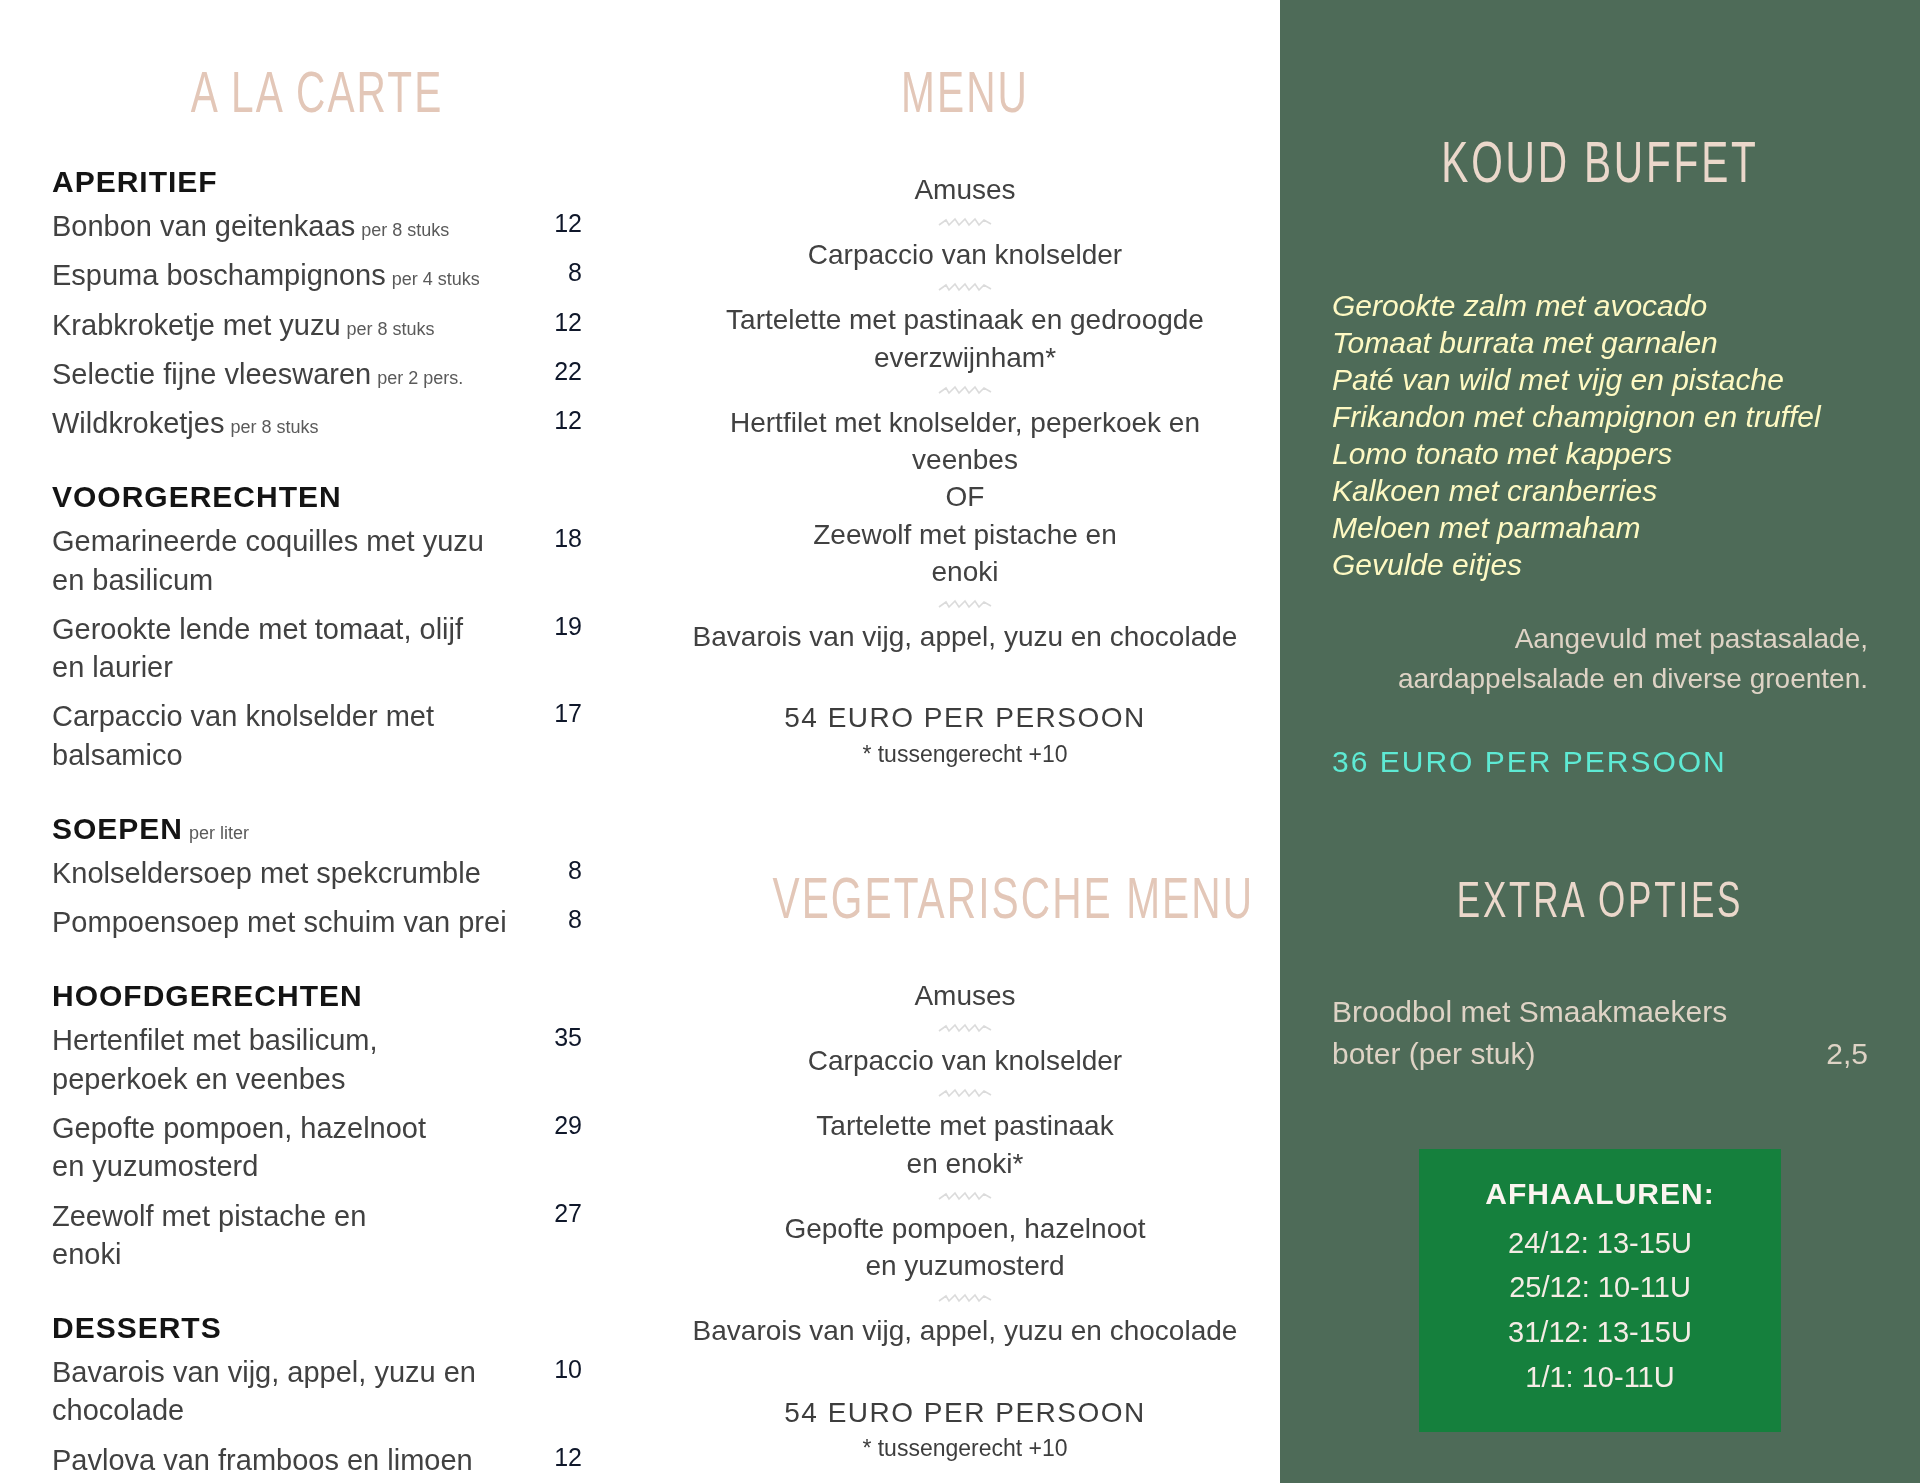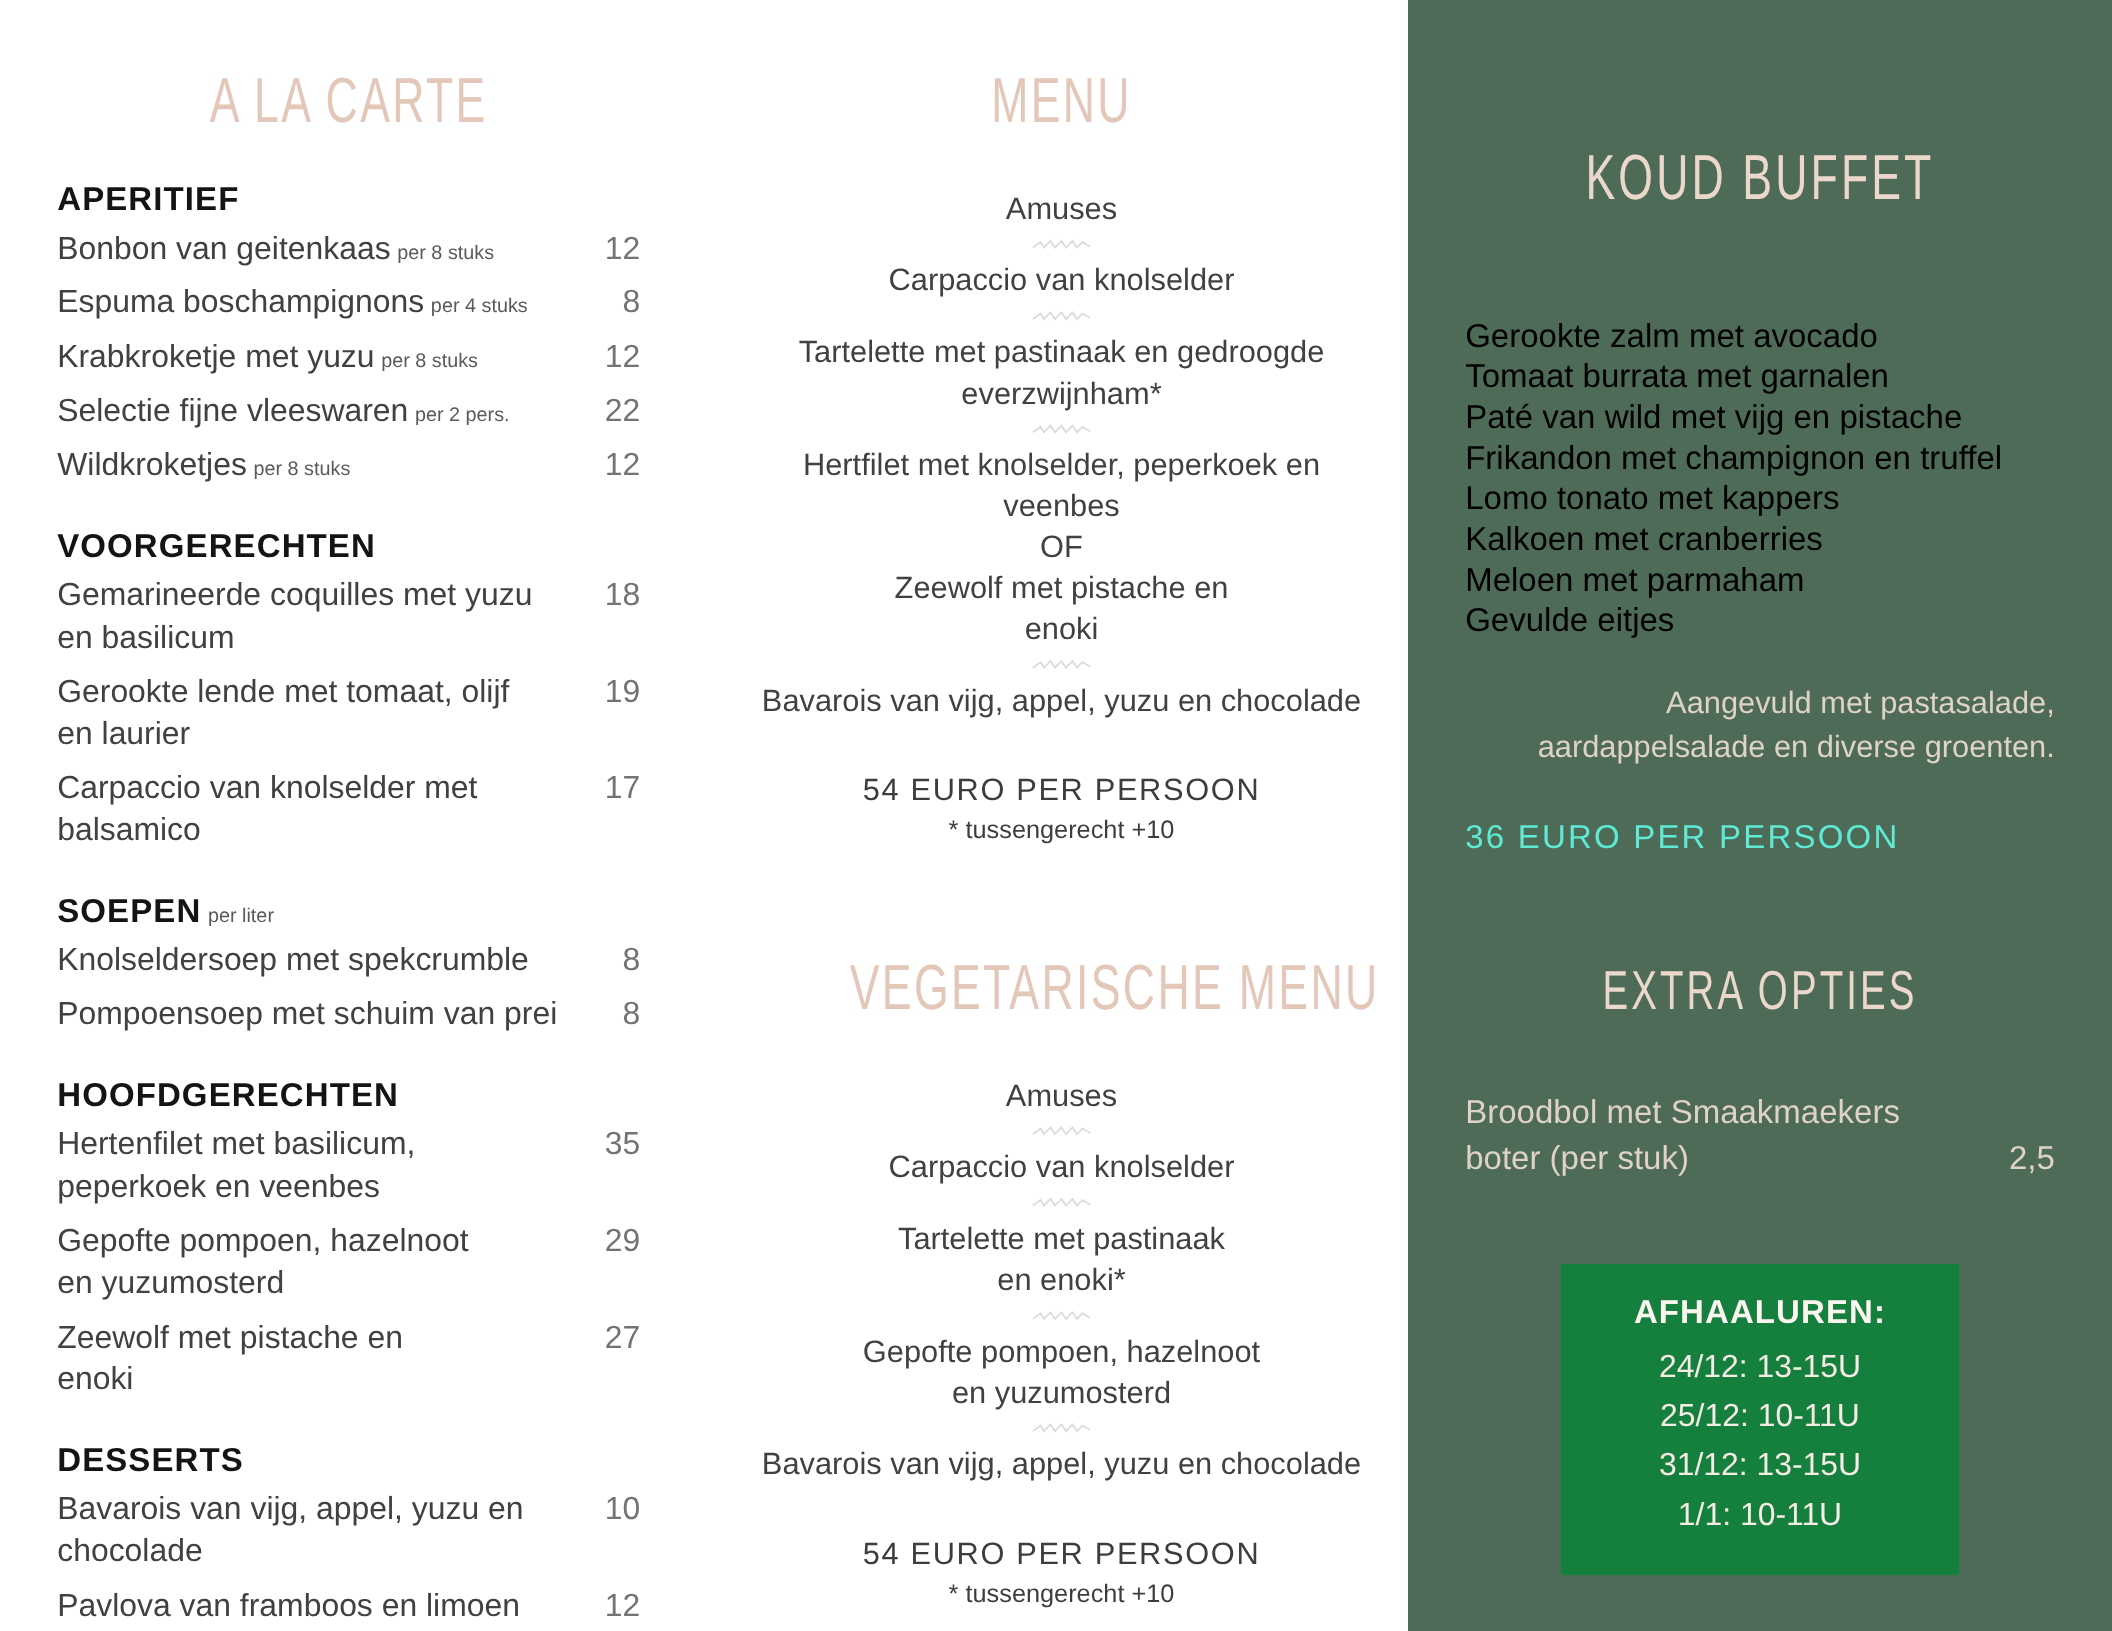--- a/index.html
+++ b/index.html
@@ -29,39 +29,39 @@
   .section{margin-bottom:38px;}
   .sec-head{
     font-size:30px;font-weight:700;color:#141414;letter-spacing:1px;
     margin-bottom:8px;
   }
   .sec-note{font-size:18px;font-weight:400;color:#5a5a5a;letter-spacing:0;margin-left:6px;}
   .row{display:flex;align-items:flex-start;margin-bottom:11px;}
   .row .left{flex:1;padding-right:10px;}
   .iname{font-size:29px;color:#414141;line-height:1.32;white-space:pre-line;}
   .inote{font-size:18px;color:#5a5a5a;margin-left:6px;}
-  .iprice{font-size:29px;color:#737373;line-height:1.32;text-align:right;min-width:48px;}
+  .iprice{font-size:25px;color:#0f172a;line-height:1.32;text-align:right;min-width:48px;}
 
   
   .col-mid{position:absolute;left:690px;top:58px;width:550px;text-align:center;}
   .col-mid .display{margin-bottom:46px;}
   .course{font-size:28px;color:#414141;line-height:1.33;white-space:pre-line;margin:4px 0;}
   .twig{display:block;margin:7px auto;}
   .menu-price{font-size:28px;color:#3d3d3d;letter-spacing:1.5px;margin-top:46px;line-height:1.2;}
   .menu-note{font-size:23px;color:#3d3d3d;margin-top:6px;}
   .veg-title{margin-top:96px;}
 
   
   .panel{
     position:absolute;left:1280px;top:0;width:640px;height:1483px;
     background:#4E6B58;box-sizing:border-box;padding:128px 52px 0;
   }
   .panel .display{letter-spacing:4px;}
   .kb-items{margin-top:92px;}
-  .kb-item{font-size:30px;line-height:37px;color:#000000;}
+  .kb-item{font-size:30px;line-height:37px;color:#fef9c3;font-style:italic;}
   .kb-addendum{
     margin-top:36px;text-align:right;font-size:28px;line-height:1.42;
     color:#DED3C5;white-space:pre-line;
   }
   .kb-price{margin-top:46px;font-size:30px;letter-spacing:2px;color:#5eead4;}
   .extra-title{margin-top:92px;letter-spacing:10px;font-size:50px;}
   .extra-row{display:flex;align-items:flex-end;margin-top:62px;}
   .extra-row .left{flex:1;}
   .ename{font-size:30px;line-height:1.4;color:#DED3C5;white-space:pre-line;}
   .eprice{font-size:30px;color:#DED3C5;text-align:right;min-width:60px;line-height:1.4;}

